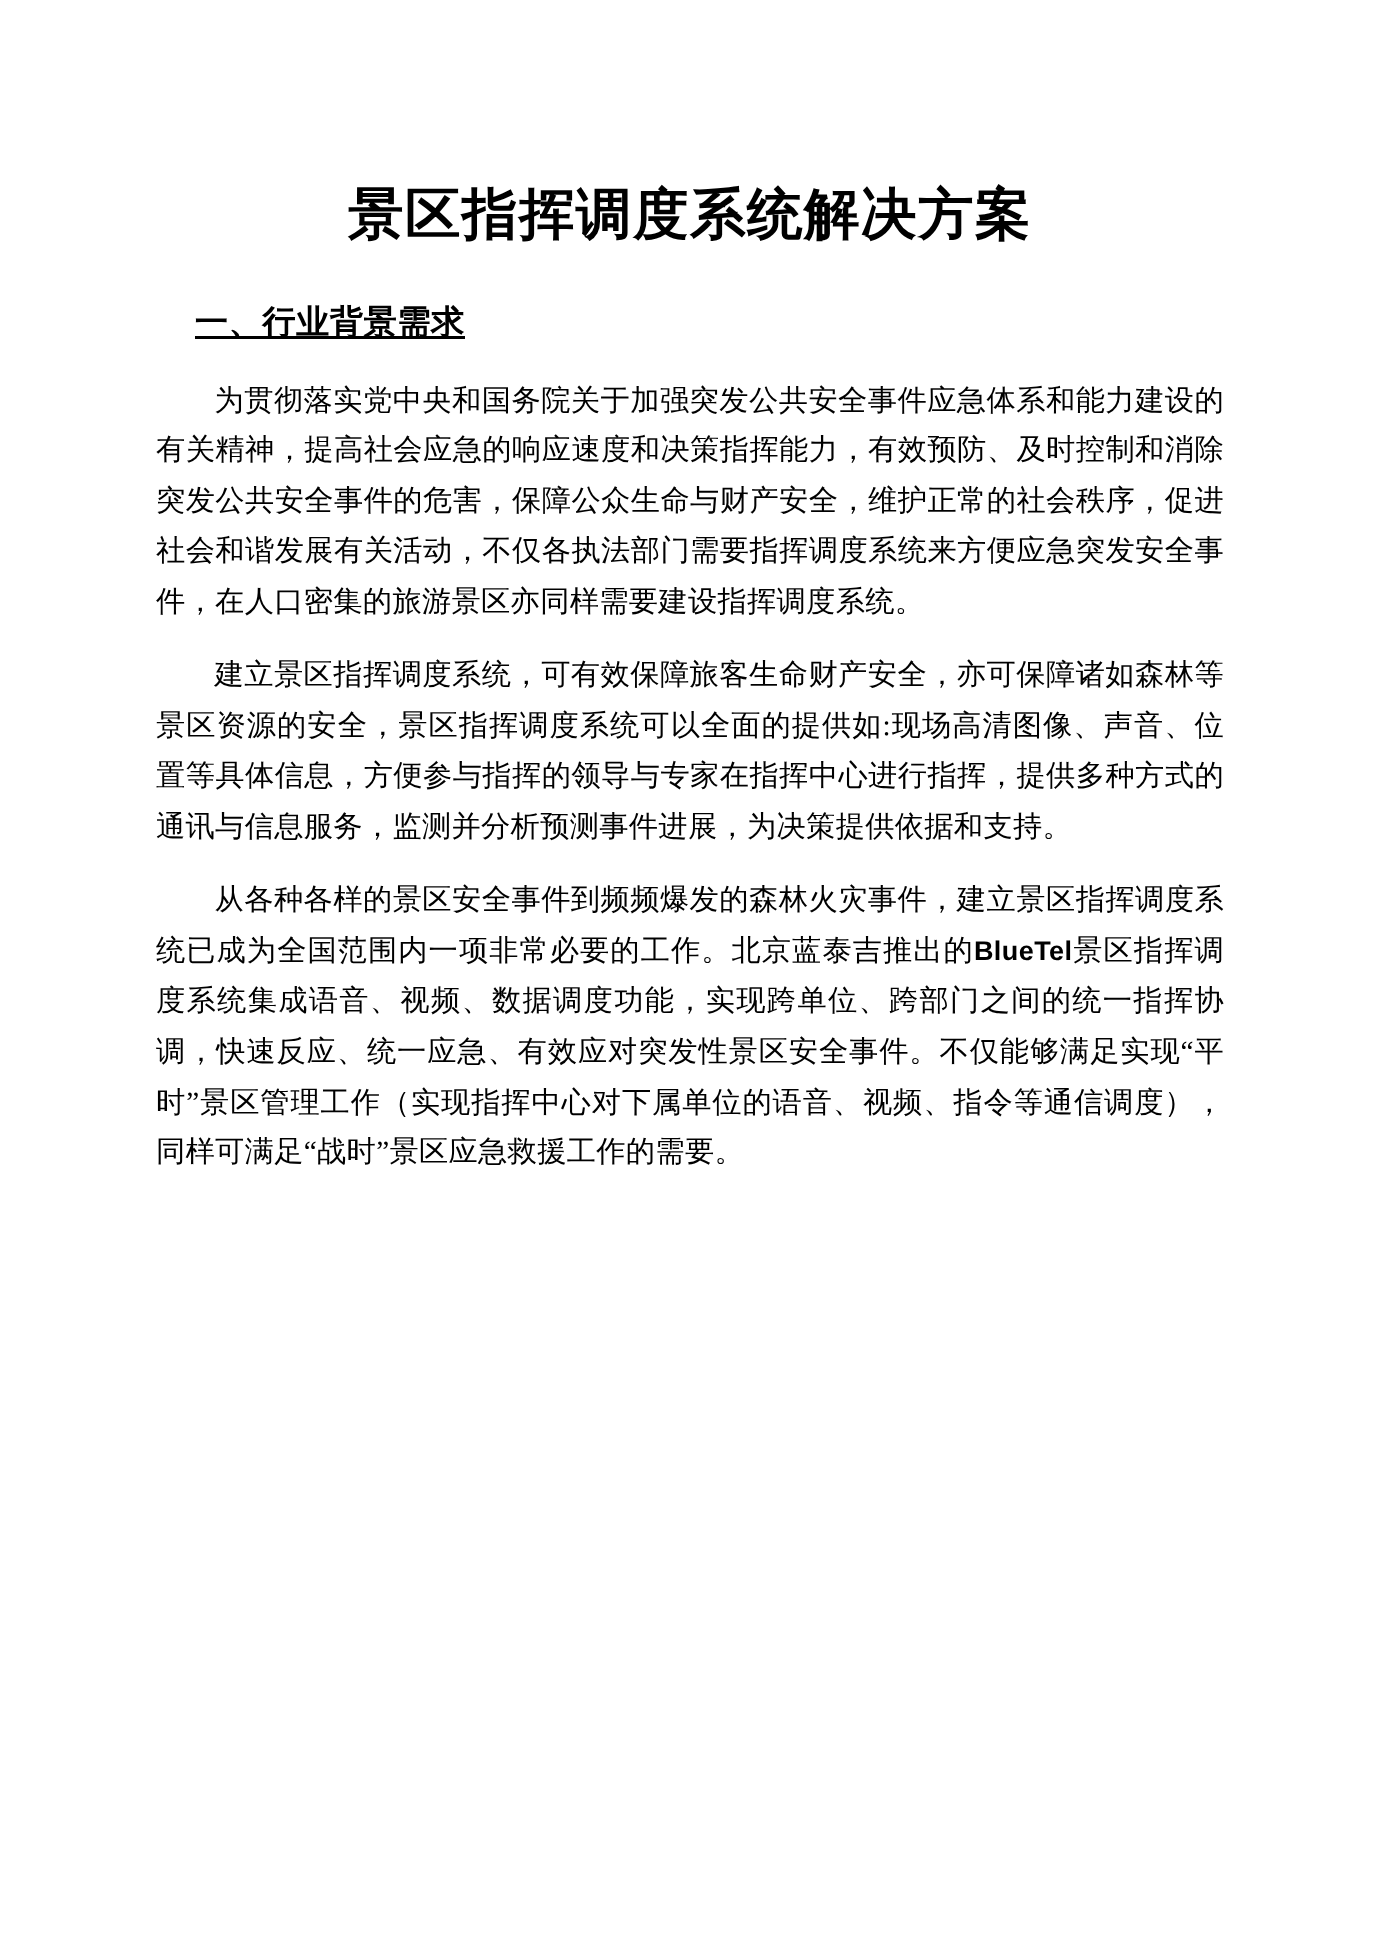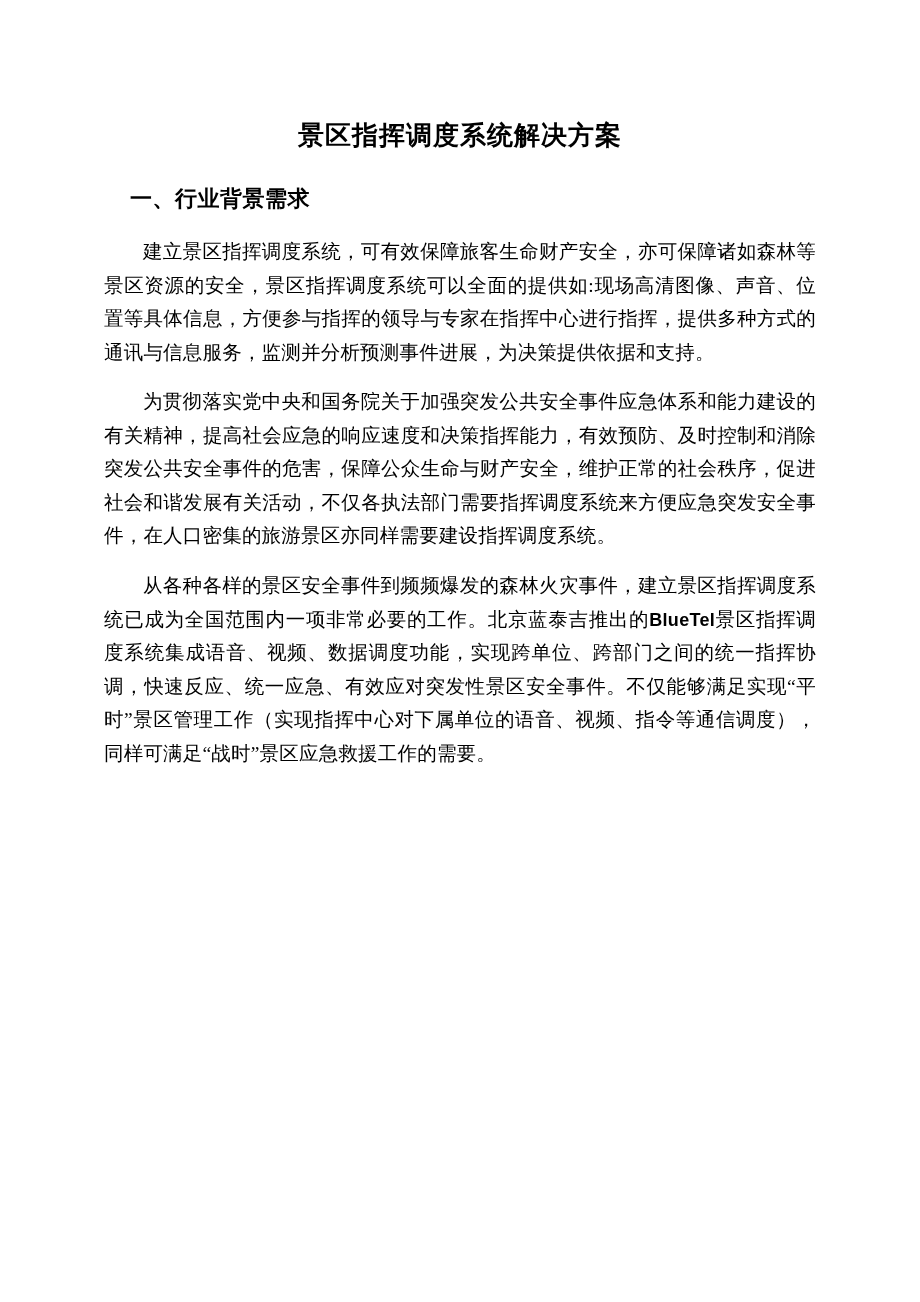--- a/index.html
+++ b/index.html
@@ -15,33 +15,34 @@
     -webkit-font-smoothing: antialiased;
   }
   .page {
     position: relative;
     width: 920px;
     height: 1302px;
     box-sizing: border-box;
     padding: 96px 104px 60px 104px;
   }
   .doc-title {
-    font-size: 26px;
+    font-size: 37px;
     font-weight: bold;
     text-align: center;
     letter-spacing: 1px;
     margin: 22px 0 0 0;
     line-height: 1.4;
   }
   .section-heading {
     font-size: 22px;
     font-weight: bold;
     margin: 30px 0 0 26px;
     letter-spacing: 0.5px;
     line-height: 1.4;
+    text-decoration: underline;
   }
   .body-para {
     font-size: 19.5px;
     line-height: 1.72;
     text-align: justify;
     text-justify: inter-ideograph;
     margin: 16px 0 0 0;
     text-indent: 2em;
     letter-spacing: 0.2px;
   }
@@ -61,20 +62,20 @@
 </head>
 <body>
 
 <div class="page">
 
   <h1 class="doc-title">景区指挥调度系统解决方案</h1>
 
   <h2 class="section-heading">一、行业背景需求</h2>
 
   <div class="content-block">
+    <p class="body-para">为贯彻落实党中央和国务院关于加强突发公共安全事件应急体系和能力建设的有关精神，提高社会应急的响应速度和决策指挥能力，有效预防、及时控制和消除突发公共安全事件的危害，保障公众生命与财产安全，维护正常的社会秩序，促进社会和谐发展有关活动，不仅各执法部门需要指挥调度系统来方便应急突发安全事件，在人口密集的旅游景区亦同样需要建设指挥调度系统。</p>
+
     <p class="body-para">建立景区指挥调度系统，可有效保障旅客生命财产安全，亦可保障诸如森林等景区资源的安全，景区指挥调度系统可以全面的提供如:现场高清图像、声音、位置等具体信息，方便参与指挥的领导与专家在指挥中心进行指挥，提供多种方式的通讯与信息服务，监测并分析预测事件进展，为决策提供依据和支持。</p>
-
-    <p class="body-para">为贯彻落实党中央和国务院关于加强突发公共安全事件应急体系和能力建设的有关精神，提高社会应急的响应速度和决策指挥能力，有效预防、及时控制和消除突发公共安全事件的危害，保障公众生命与财产安全，维护正常的社会秩序，促进社会和谐发展有关活动，不仅各执法部门需要指挥调度系统来方便应急突发安全事件，在人口密集的旅游景区亦同样需要建设指挥调度系统。</p>
 
     <p class="body-para"><span>从各种各样的景区安全事件到频频爆发的森林火灾事件，建立景区指挥调度系统已成为全国范围内一项非常必要的工作。北京蓝泰吉推出的</span><span class="brandword">BlueTel</span><span>景区指挥调度系统集成语音、视频、数据调度功能，实现跨单位、跨部门之间的统一指挥协调，快速反应、统一应急、有效应对突发性景区安全事件。不仅能够满足实现“平时”景区管理工作（实现指挥中心对下属单位的语音、视频、指令等通信调度），同样可满足“战时”景区应急救援工作的需要。</span></p>
   </div>
 
 </div>
 
 </body></html>

